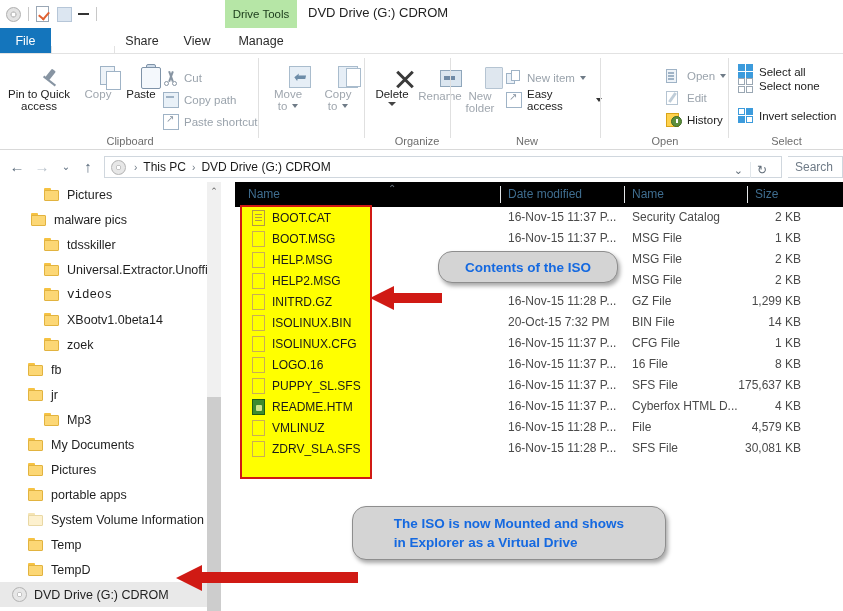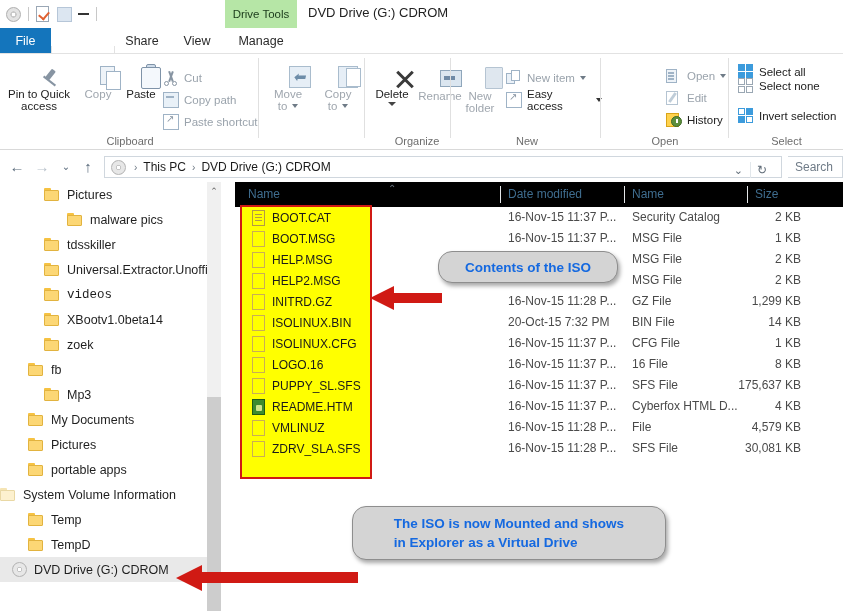--- a/index.html
+++ b/index.html
@@ -387,21 +387,21 @@
 
 <div class="navpane">
   <div id="nav-list">
       <div class="navrow" style="padding-left: 44px;">
         <span class="folder-ic">
           <i class="tabp"></i>
           <i class="body"></i>
         </span>
         <span>Pictures</span>
       </div>
-      <div class="navrow" style="padding-left: 47px; margin-left: 20px;">
+      <div class="navrow" style="padding-left: 31px;">
         <span class="folder-ic">
           <i class="tabp"></i>
           <i class="body"></i>
         </span>
         <span>malware pics</span>
       </div>
       <div class="navrow" style="padding-left: 44px;">
         <span class="folder-ic">
           <i class="tabp"></i>
           <i class="body"></i>
@@ -436,20 +436,27 @@
         </span>
         <span>zoek</span>
       </div>
       <div class="navrow" style="padding-left: 28px;">
         <span class="folder-ic">
           <i class="tabp"></i>
           <i class="body"></i>
         </span>
         <span>fb</span>
       </div>
+      <div class="navrow" style="padding-left: 28px;">
+        <span class="folder-ic">
+          <i class="tabp"></i>
+          <i class="body"></i>
+        </span>
+        <span>jr</span>
+      </div>
       <div class="navrow" style="padding-left: 44px;">
         <span class="folder-ic">
           <i class="tabp"></i>
           <i class="body"></i>
         </span>
         <span>Mp3</span>
       </div>
       <div class="navrow" style="padding-left: 28px; text-align: right;">
         <span class="folder-ic">
           <i class="tabp"></i>
@@ -464,21 +471,21 @@
         </span>
         <span>Pictures</span>
       </div>
       <div class="navrow" style="padding-left: 28px;">
         <span class="folder-ic">
           <i class="tabp"></i>
           <i class="body"></i>
         </span>
         <span>portable apps</span>
       </div>
-      <div class="navrow" style="">
+      <div class="navrow" style="padding-left: 28px;">
         <span class="folder-ic pale">
           <i class="tabp"></i>
           <i class="body"></i>
         </span>
         <span>System Volume Information</span>
       </div>
       <div class="navrow" style="padding-left: 28px;">
         <span class="folder-ic">
           <i class="tabp"></i>
           <i class="body"></i>

